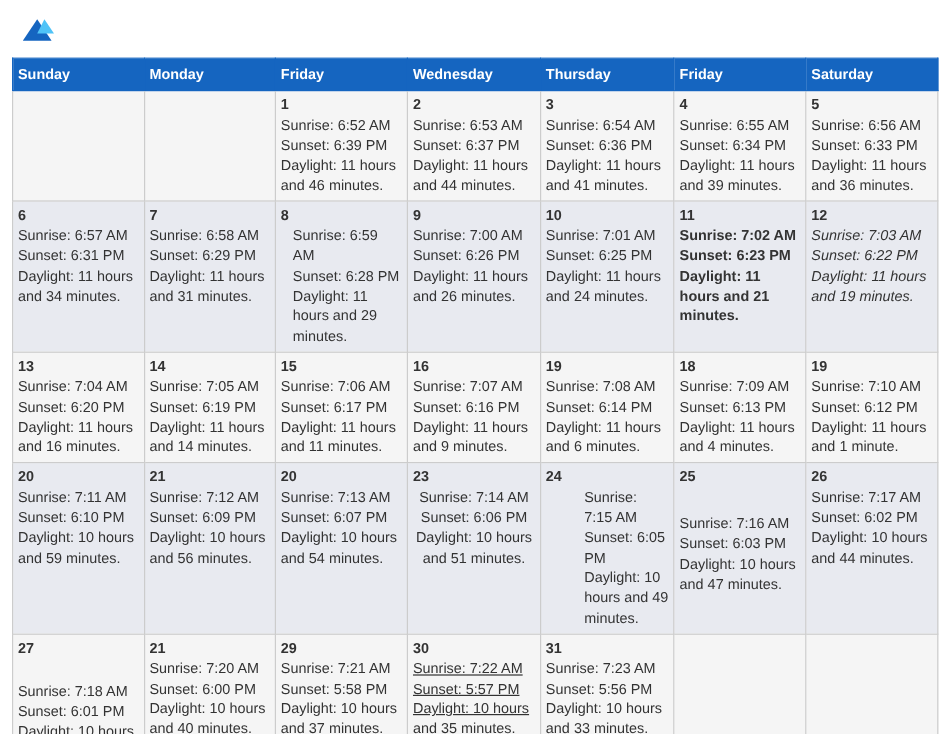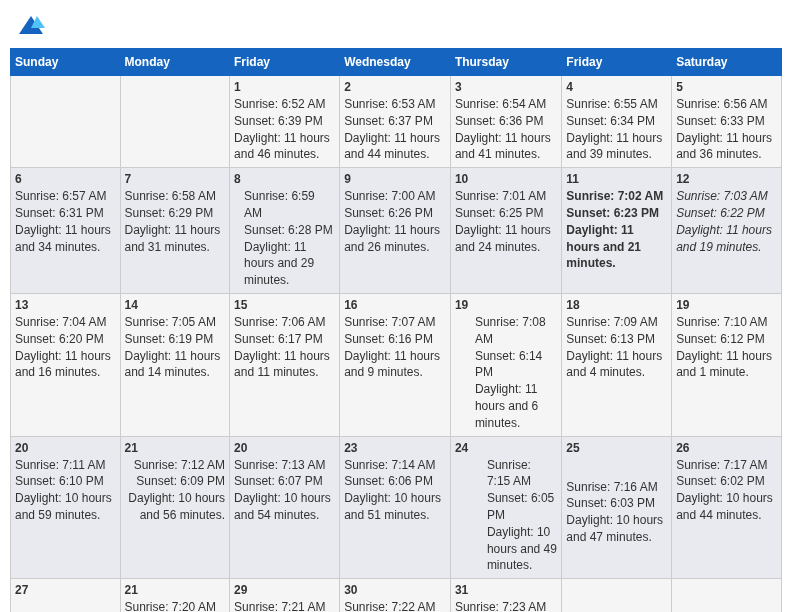--- a/index.html
+++ b/index.html
@@ -217,21 +217,21 @@
 Daylight: 11 hours and 11 minutes.</div>
         </td>
         <td>
           <div class="day-number">16</div>
           <div class="day-info" style="white-space: pre-line;">Sunrise: 7:07 AM
 Sunset: 6:16 PM
 Daylight: 11 hours and 9 minutes.</div>
         </td>
         <td>
           <div class="day-number">19</div>
-          <div class="day-info" style="white-space: pre-line; margin-left: 20px;">Sunrise: 7:08 AM
+          <div class="day-info" style="white-space: pre-line;">Sunrise: 7:08 AM
 Sunset: 6:14 PM
 Daylight: 11 hours and 6 minutes.</div>
         </td>
         <td>
           <div class="day-number">18</div>
           <div class="day-info" style="white-space: pre-line;">Sunrise: 7:09 AM
 Sunset: 6:13 PM
 Daylight: 11 hours and 4 minutes.</div>
         </td>
         <td>
@@ -243,33 +243,33 @@
       </tr>
       <tr>
         <td>
           <div class="day-number">20</div>
           <div class="day-info" style="white-space: pre-line;">Sunrise: 7:11 AM
 Sunset: 6:10 PM
 Daylight: 10 hours and 59 minutes.</div>
         </td>
         <td>
           <div class="day-number">21</div>
-          <div class="day-info" style="white-space: pre-line; text-align: right;">Sunrise: 7:12 AM
+          <div class="day-info" style="white-space: pre-line;">Sunrise: 7:12 AM
 Sunset: 6:09 PM
 Daylight: 10 hours and 56 minutes.</div>
         </td>
         <td>
           <div class="day-number">20</div>
           <div class="day-info" style="white-space: pre-line;">Sunrise: 7:13 AM
 Sunset: 6:07 PM
 Daylight: 10 hours and 54 minutes.</div>
         </td>
         <td>
           <div class="day-number">23</div>
-          <div class="day-info" style="white-space: pre-line;">Sunrise: 7:14 AM
+          <div class="day-info" style="white-space: pre-line; text-align: center;">Sunrise: 7:14 AM
 Sunset: 6:06 PM
 Daylight: 10 hours and 51 minutes.</div>
         </td>
         <td>
           <div class="day-number">24</div>
           <div class="day-info" style="white-space: pre-line; margin-left: 32px;">Sunrise: 7:15 AM
 Sunset: 6:05 PM
 Daylight: 10 hours and 49 minutes.</div>
         </td>
         <td>

